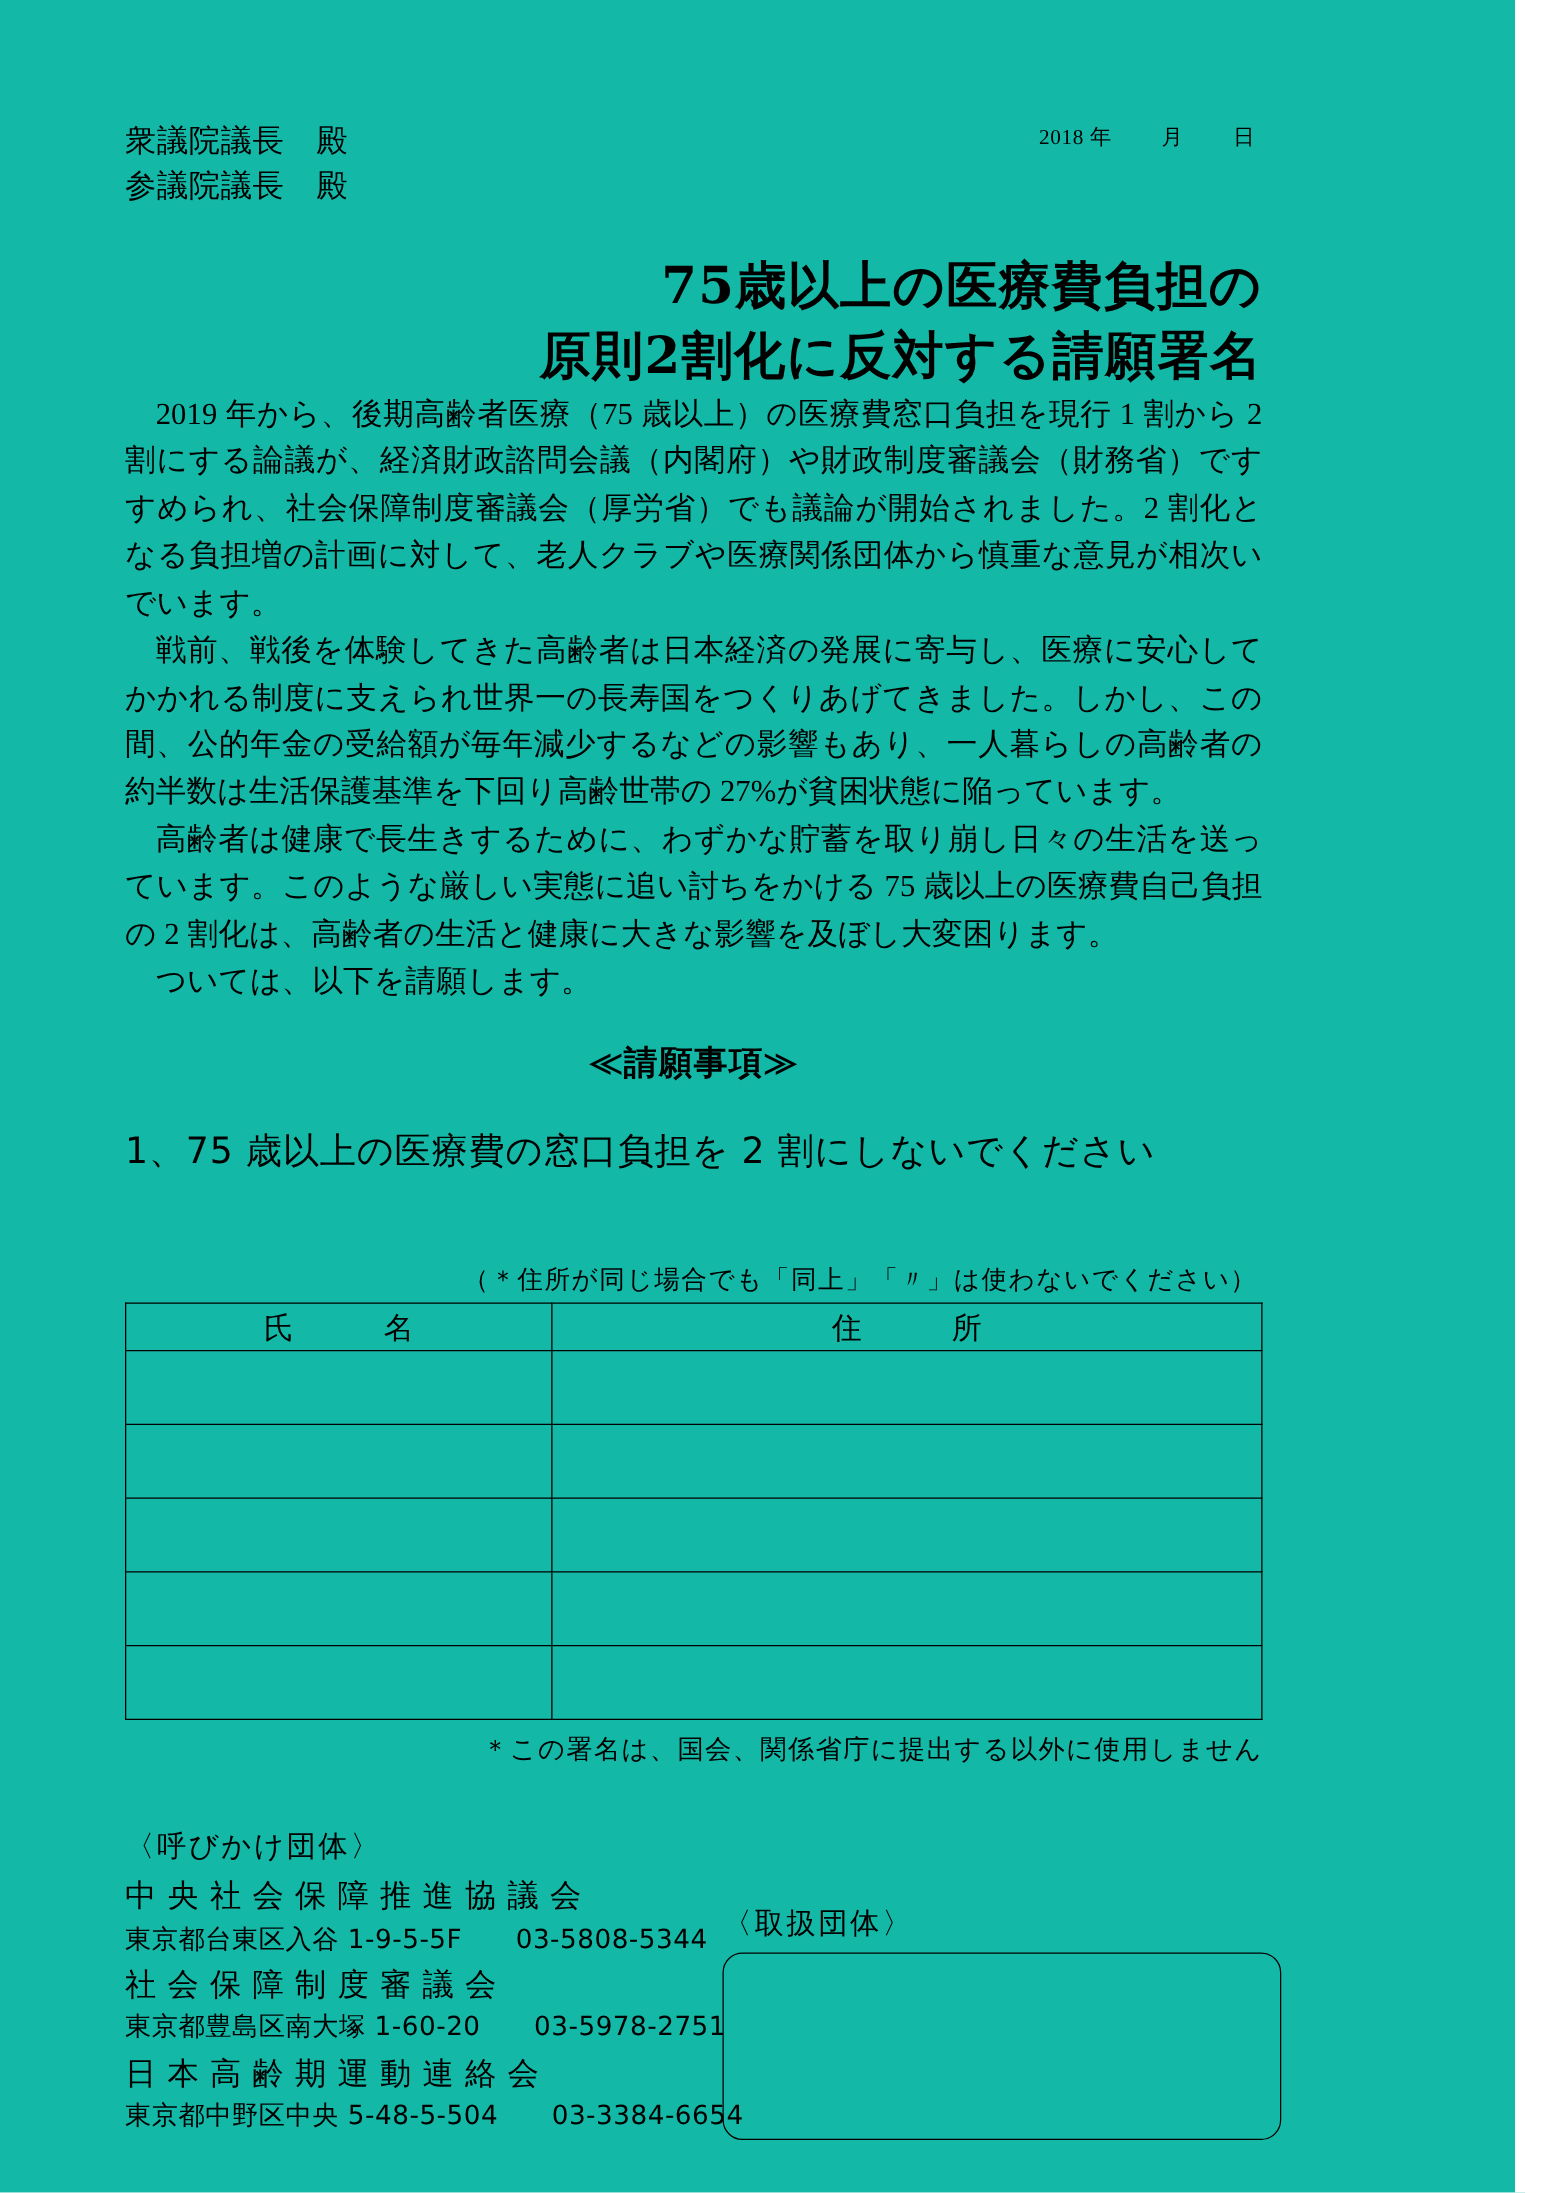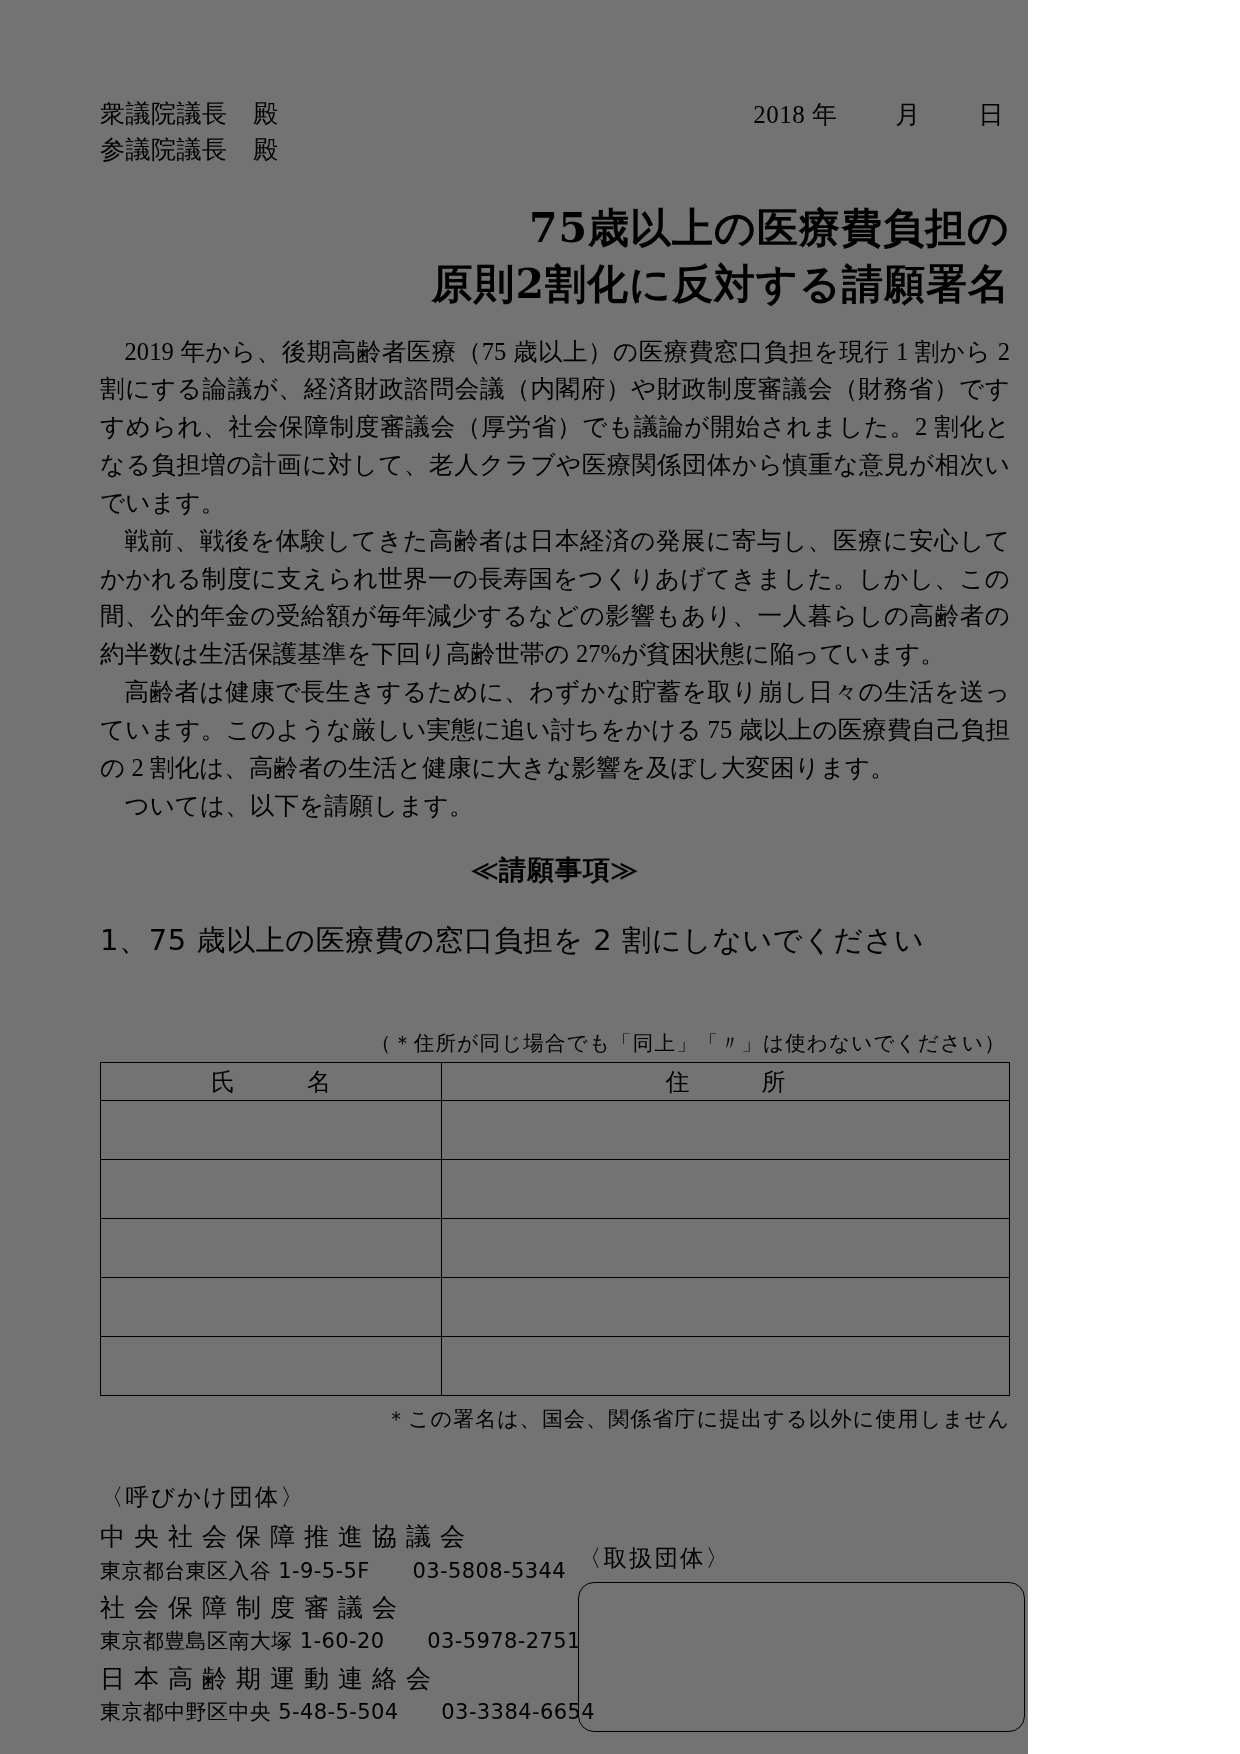--- a/index.html
+++ b/index.html
@@ -7,24 +7,24 @@
     margin: 0;
     padding: 0;
     background: #ffffff;
   }
   body {
     font-family: "Liberation Serif", "DejaVu Serif", serif;
     color: #000000;
   }
   .page {
     position: relative;
-    width: 1028px;
+    width: 1212px;
     height: 1754px;
     box-sizing: border-box;
-    background: #737373;
+    background: #14b8a6;
     overflow: hidden;
   }
   .content {
     position: absolute;
     left: 100px;
     top: 96px;
     width: 910px;
   }
 
   
@@ -36,21 +36,21 @@
   }
   .addressees {
     font-size: 25px;
     line-height: 1.42;
     letter-spacing: 0.5px;
   }
   .addressee-line {
     white-space: pre;
   }
   .date-line {
-    font-size: 25px;
+    font-size: 17px;
     letter-spacing: 0.5px;
     white-space: pre;
     padding-top: 2px;
     padding-right: 6px;
     margin-left: 20px;
   }
 
   
   .title-block {
     text-align: center;
@@ -61,21 +61,20 @@
     line-height: 1.36;
     letter-spacing: 1px;
   }
   .title-line {
     white-space: nowrap;
     text-align: right;
   }
 
   
   .body-block {
-    margin-top: 20px;
     font-size: 24.5px;
     line-height: 1.545;
     text-align: justify;
     text-justify: inter-ideograph;
     letter-spacing: 0.1px;
   }
   .para {
     margin: 0;
     text-indent: 1em;
     text-align: justify;

